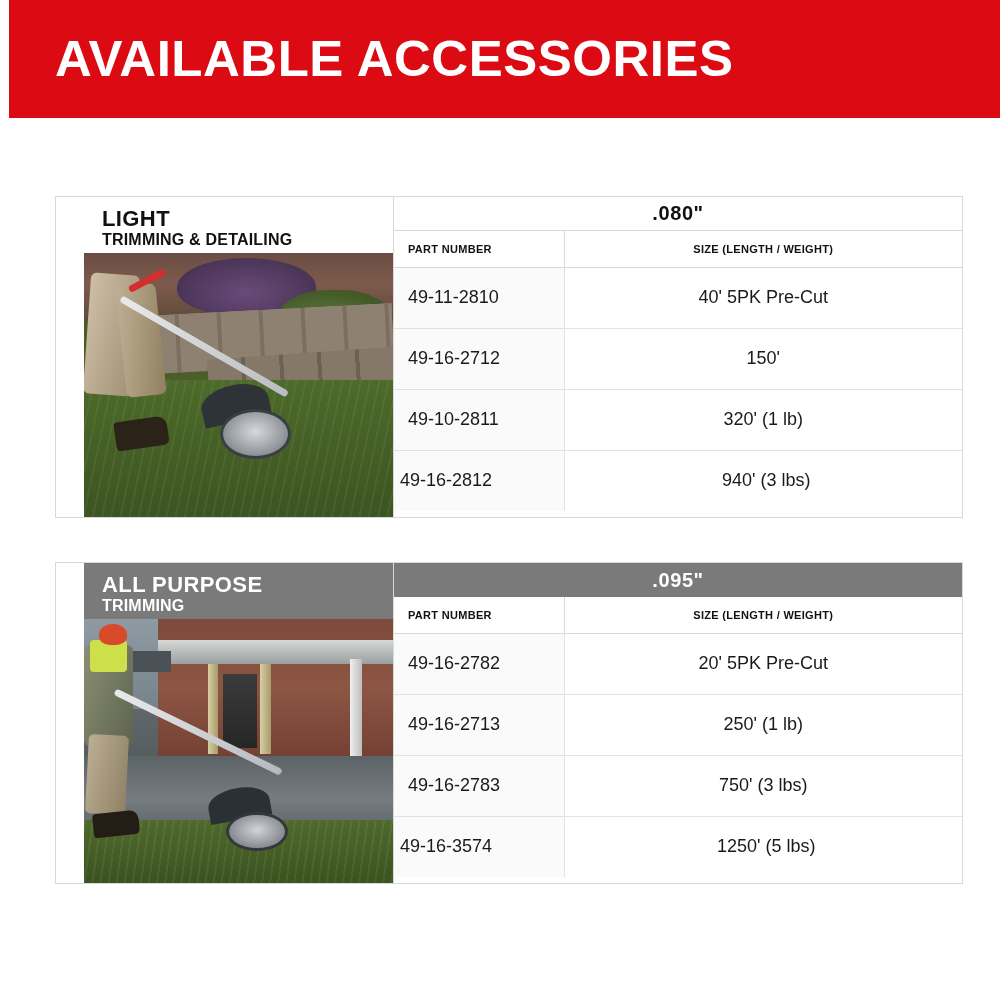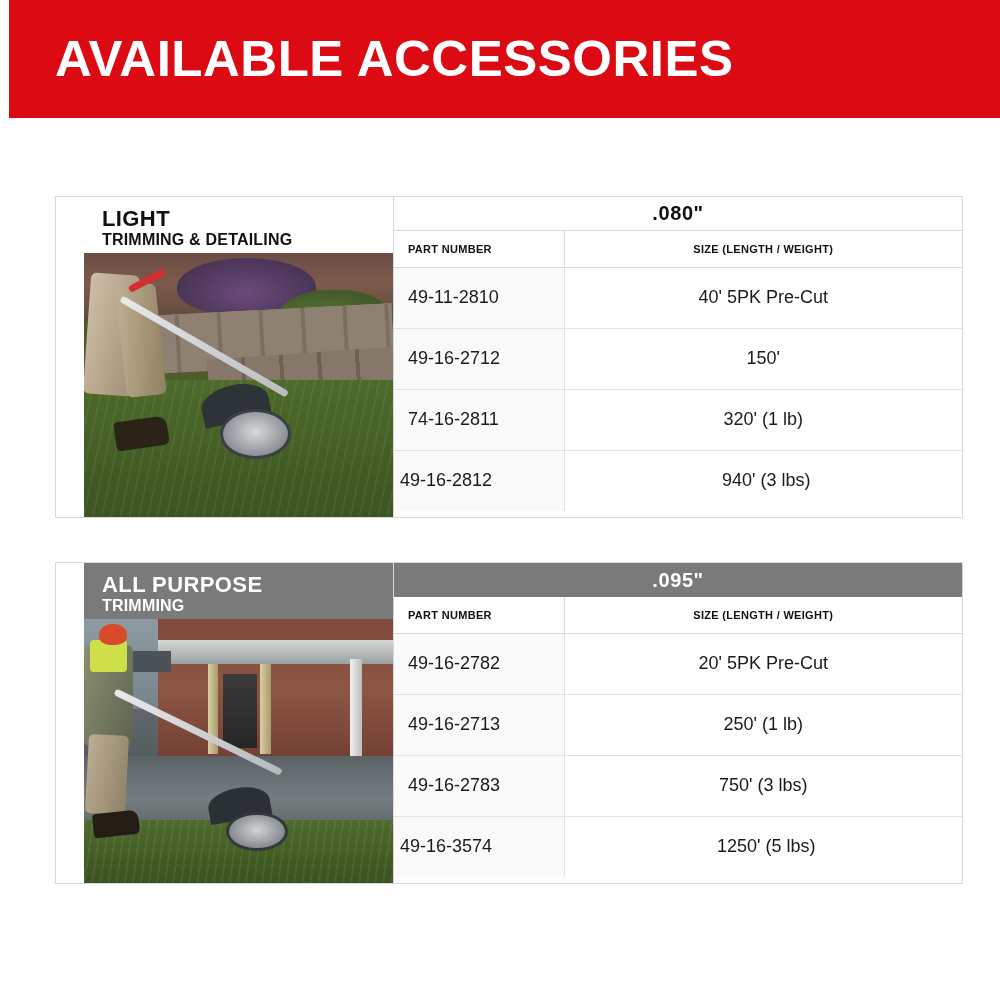--- a/index.html
+++ b/index.html
@@ -245,21 +245,21 @@
           <tbody>
             <tr>
               <td class="c1">49-11-2810</td>
               <td class="c2">40' 5PK Pre-Cut</td>
             </tr>
             <tr>
               <td class="c1">49-16-2712</td>
               <td class="c2">150'</td>
             </tr>
             <tr>
-              <td class="c1">74-16-2811</td>
+              <td class="c1">49-10-2811</td>
               <td class="c2">320' (1 lb)</td>
             </tr>
             <tr>
               <td class="c1">49-16-2812</td>
               <td class="c2">940' (3 lbs)</td>
             </tr>
           </tbody>
         </table>
       </div>
 

